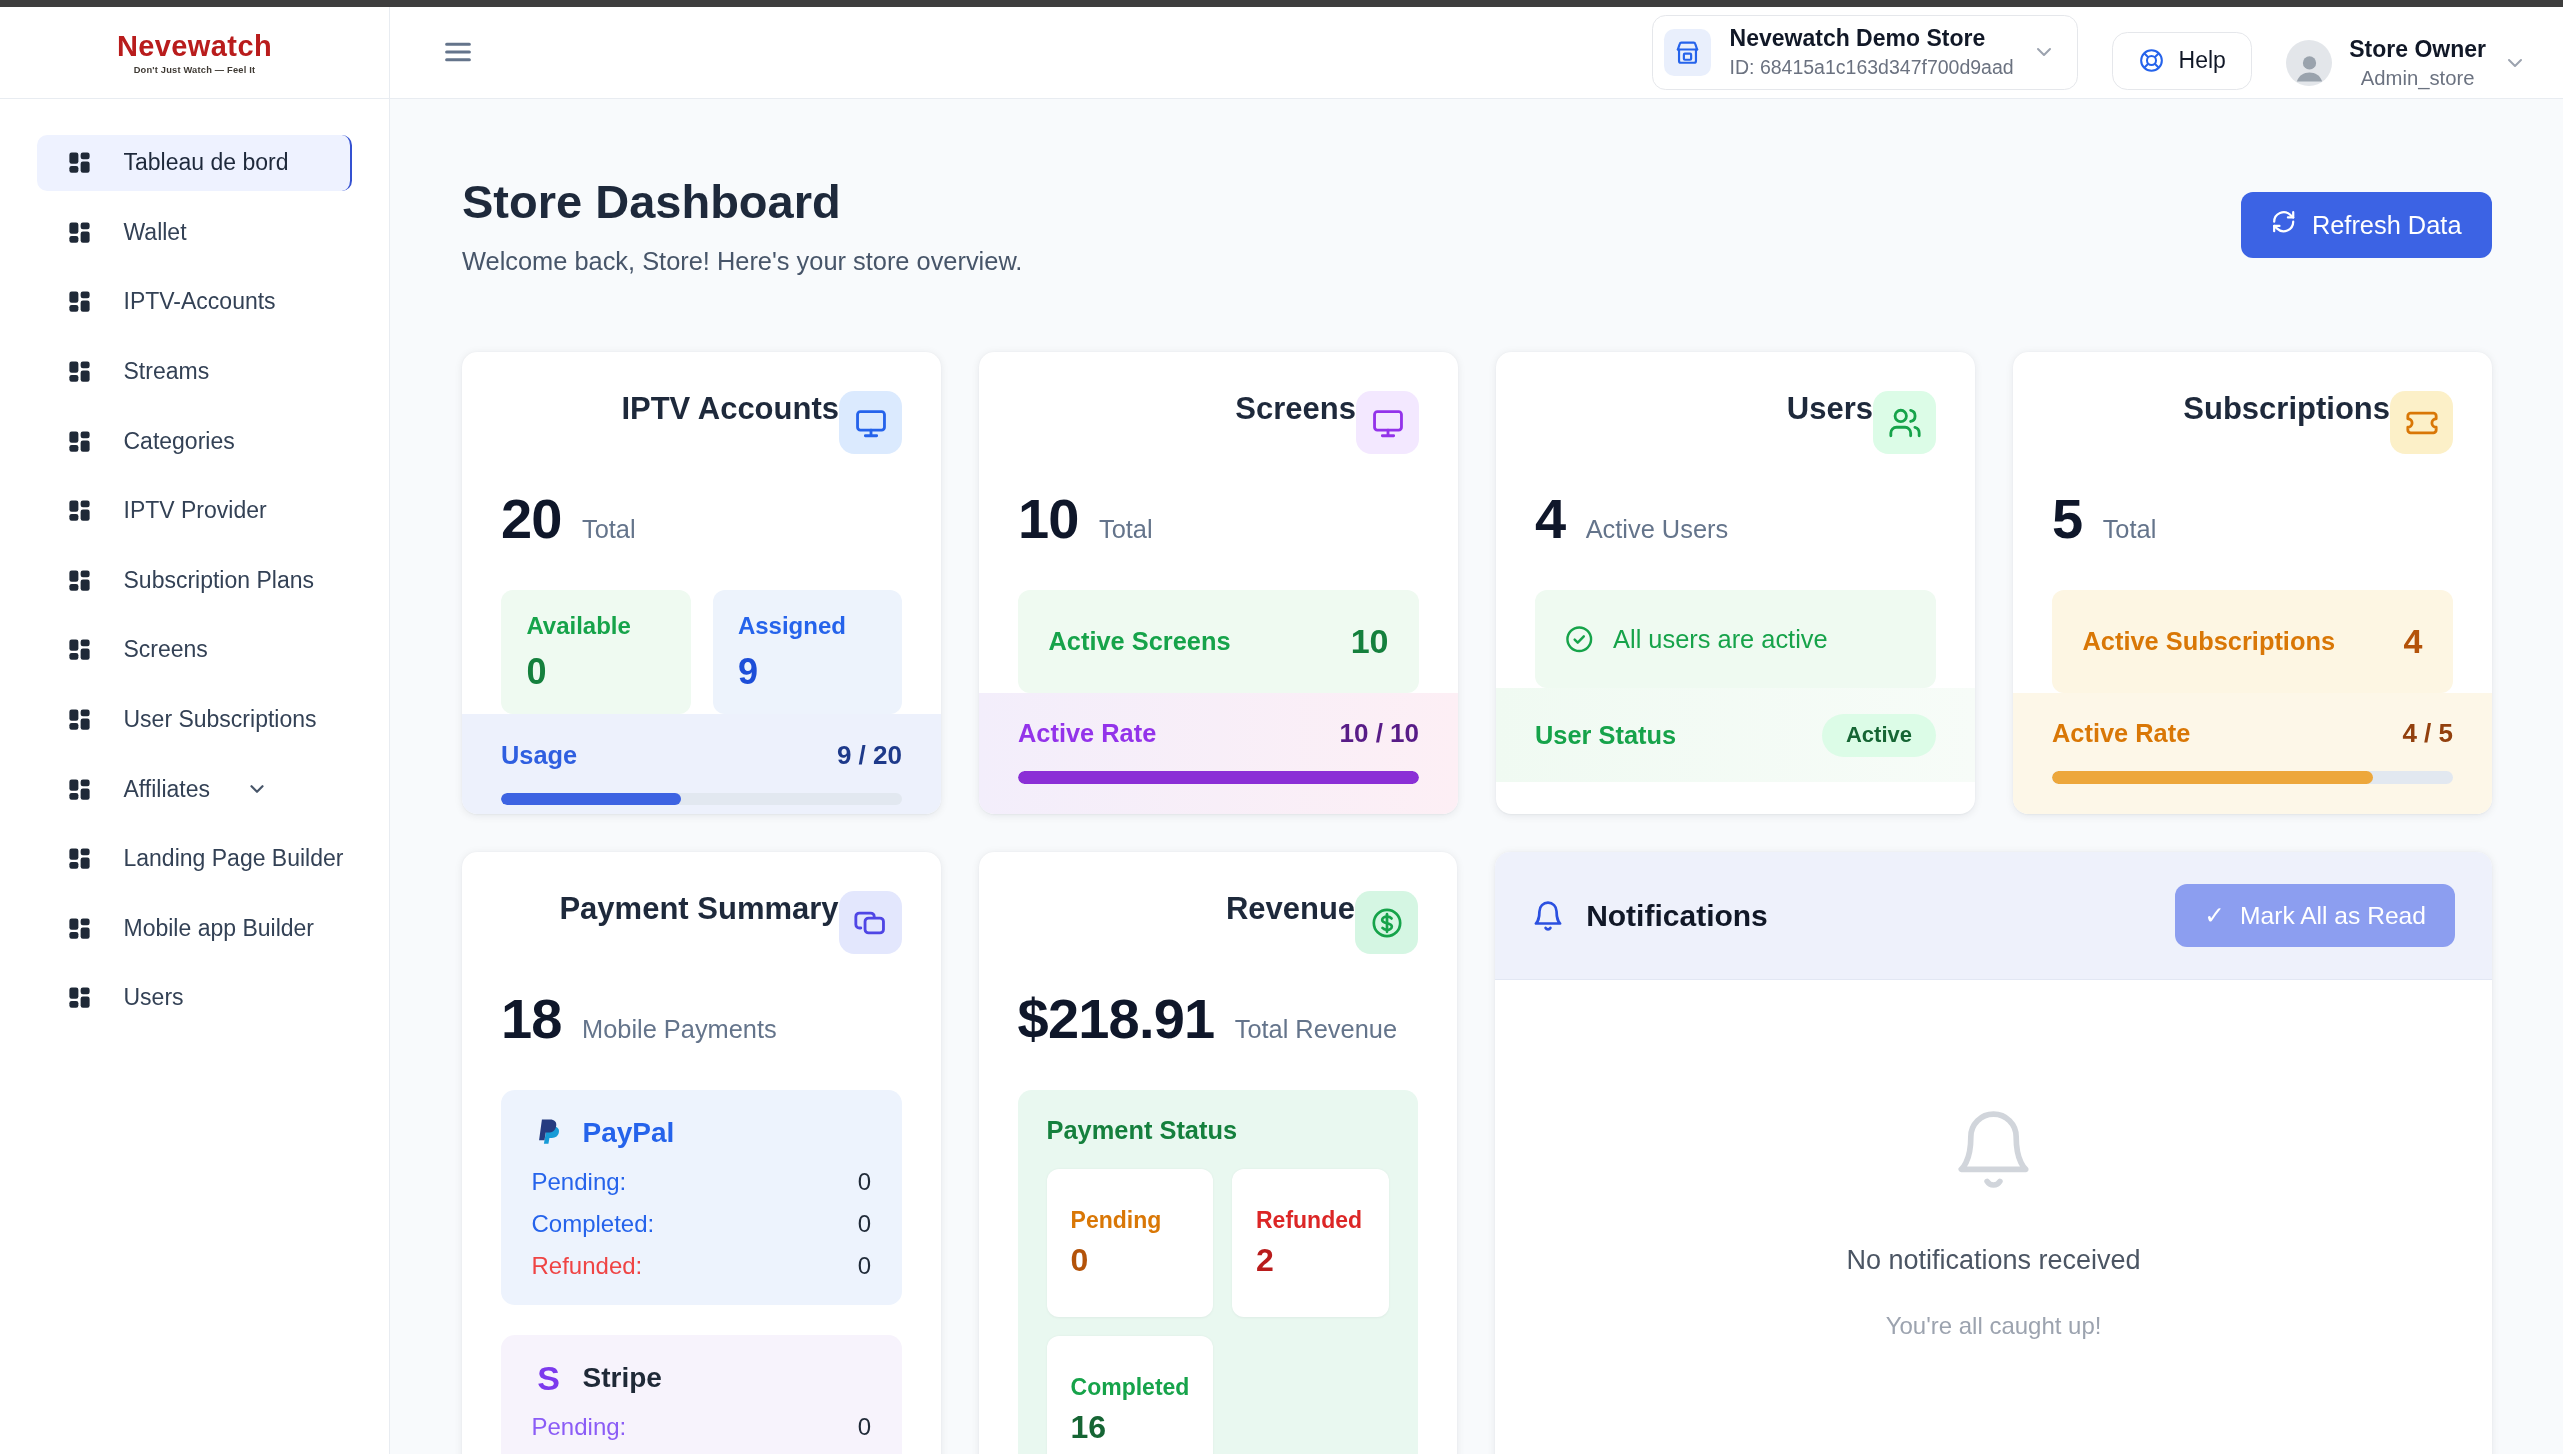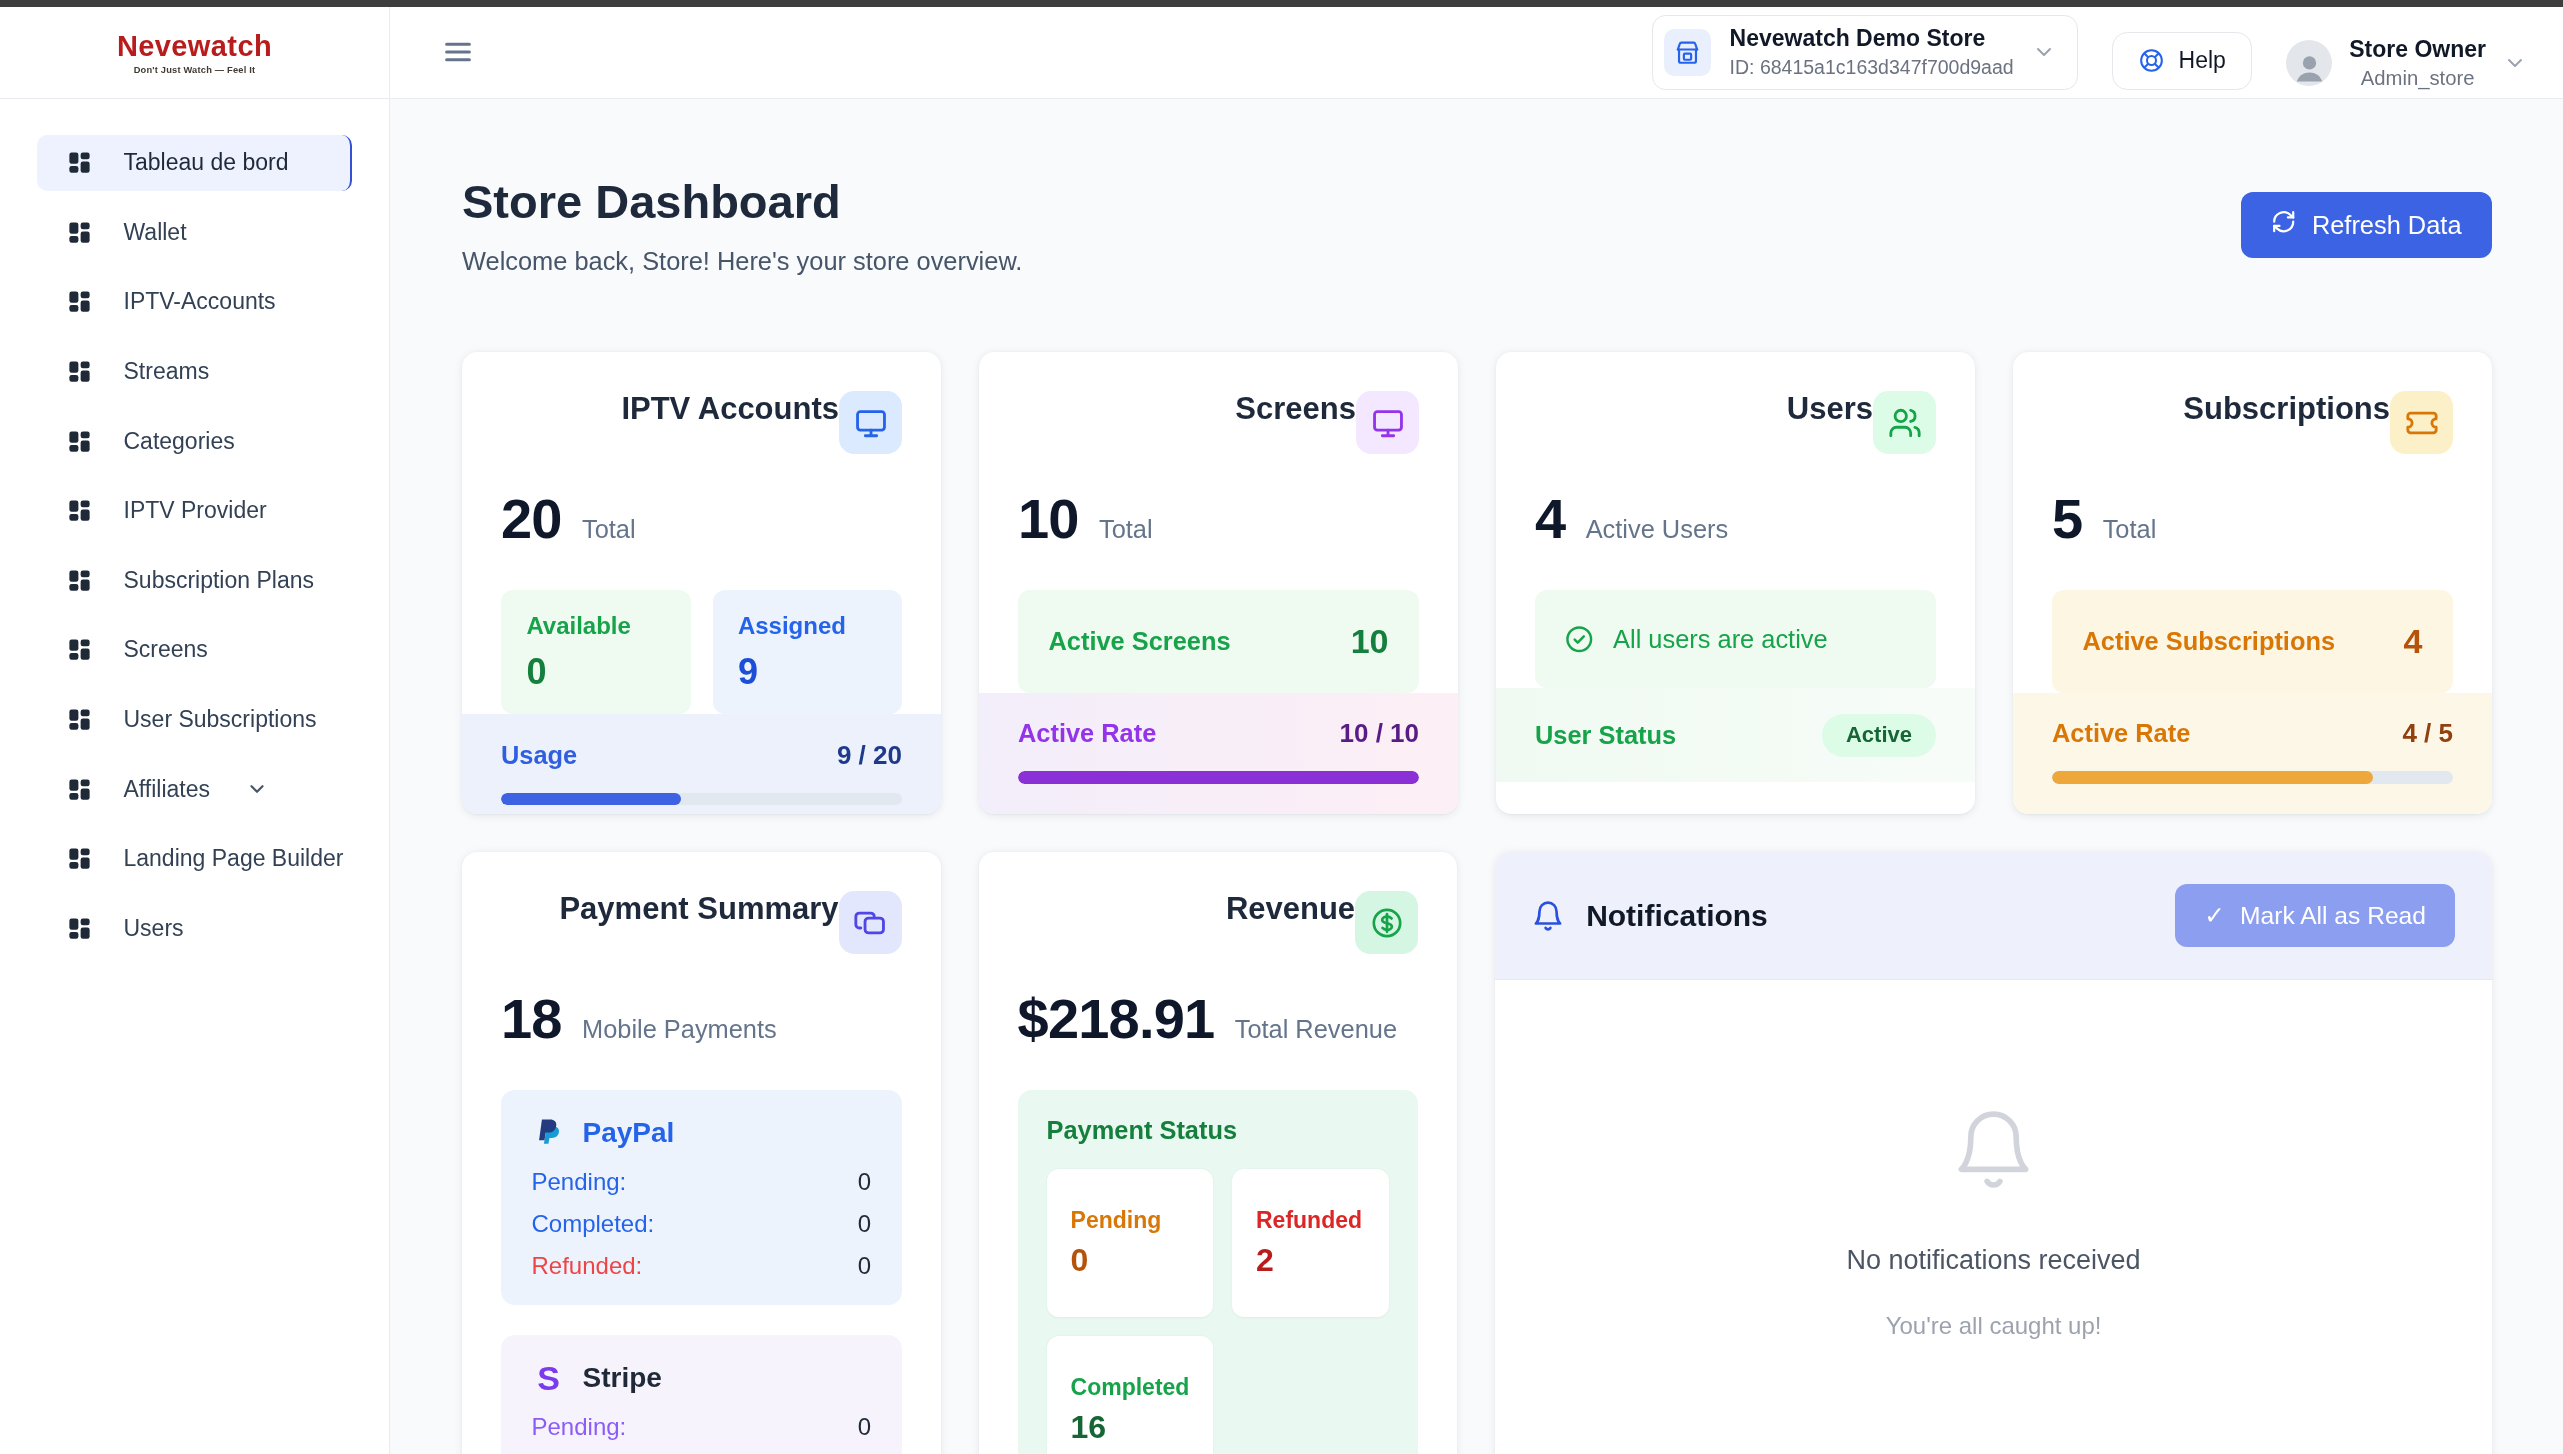--- a/index.html
+++ b/index.html
@@ -286,20 +286,31 @@
         </div>
         <div class="nav-item">
           <span class="nav-ico">
               <svg viewBox="0 0 24 24" fill="currentColor">
                 <rect x="3" y="3" width="8" height="10" rx="2"></rect>
                 <rect x="13" y="3" width="8" height="6" rx="2"></rect>
                 <rect x="13" y="11" width="8" height="10" rx="2"></rect>
                 <rect x="3" y="15" width="8" height="6" rx="2"></rect>
               </svg>
             </span>
+          <span>Mobile app Builder</span>
+        </div>
+        <div class="nav-item">
+          <span class="nav-ico">
+              <svg viewBox="0 0 24 24" fill="currentColor">
+                <rect x="3" y="3" width="8" height="10" rx="2"></rect>
+                <rect x="13" y="3" width="8" height="6" rx="2"></rect>
+                <rect x="13" y="11" width="8" height="10" rx="2"></rect>
+                <rect x="3" y="15" width="8" height="6" rx="2"></rect>
+              </svg>
+            </span>
           <span>Users</span>
         </div>
       </div>
     </div>
 
     <div class="main">
       <div class="topbar">
         <span class="hamburger">
             <svg viewBox="0 0 24 24" fill="none" stroke="currentColor" stroke-width="2.2" stroke-linecap="round">
               <path d="M4 6.5h16M4 12h16M4 17.5h16"></path>

